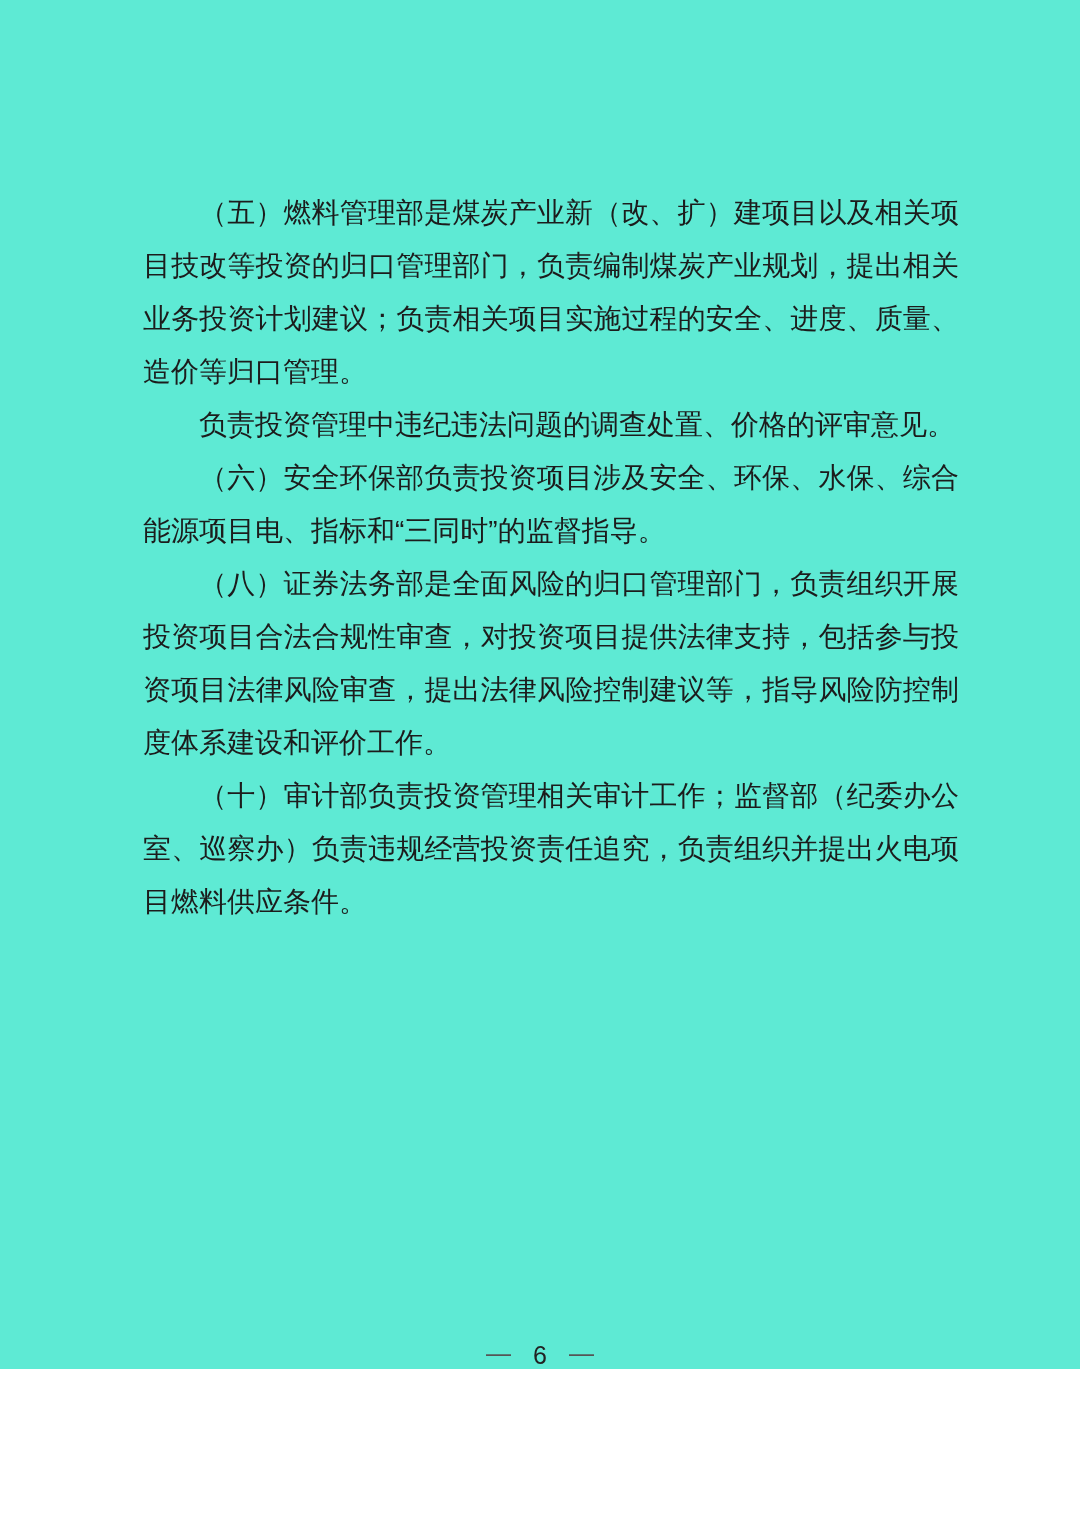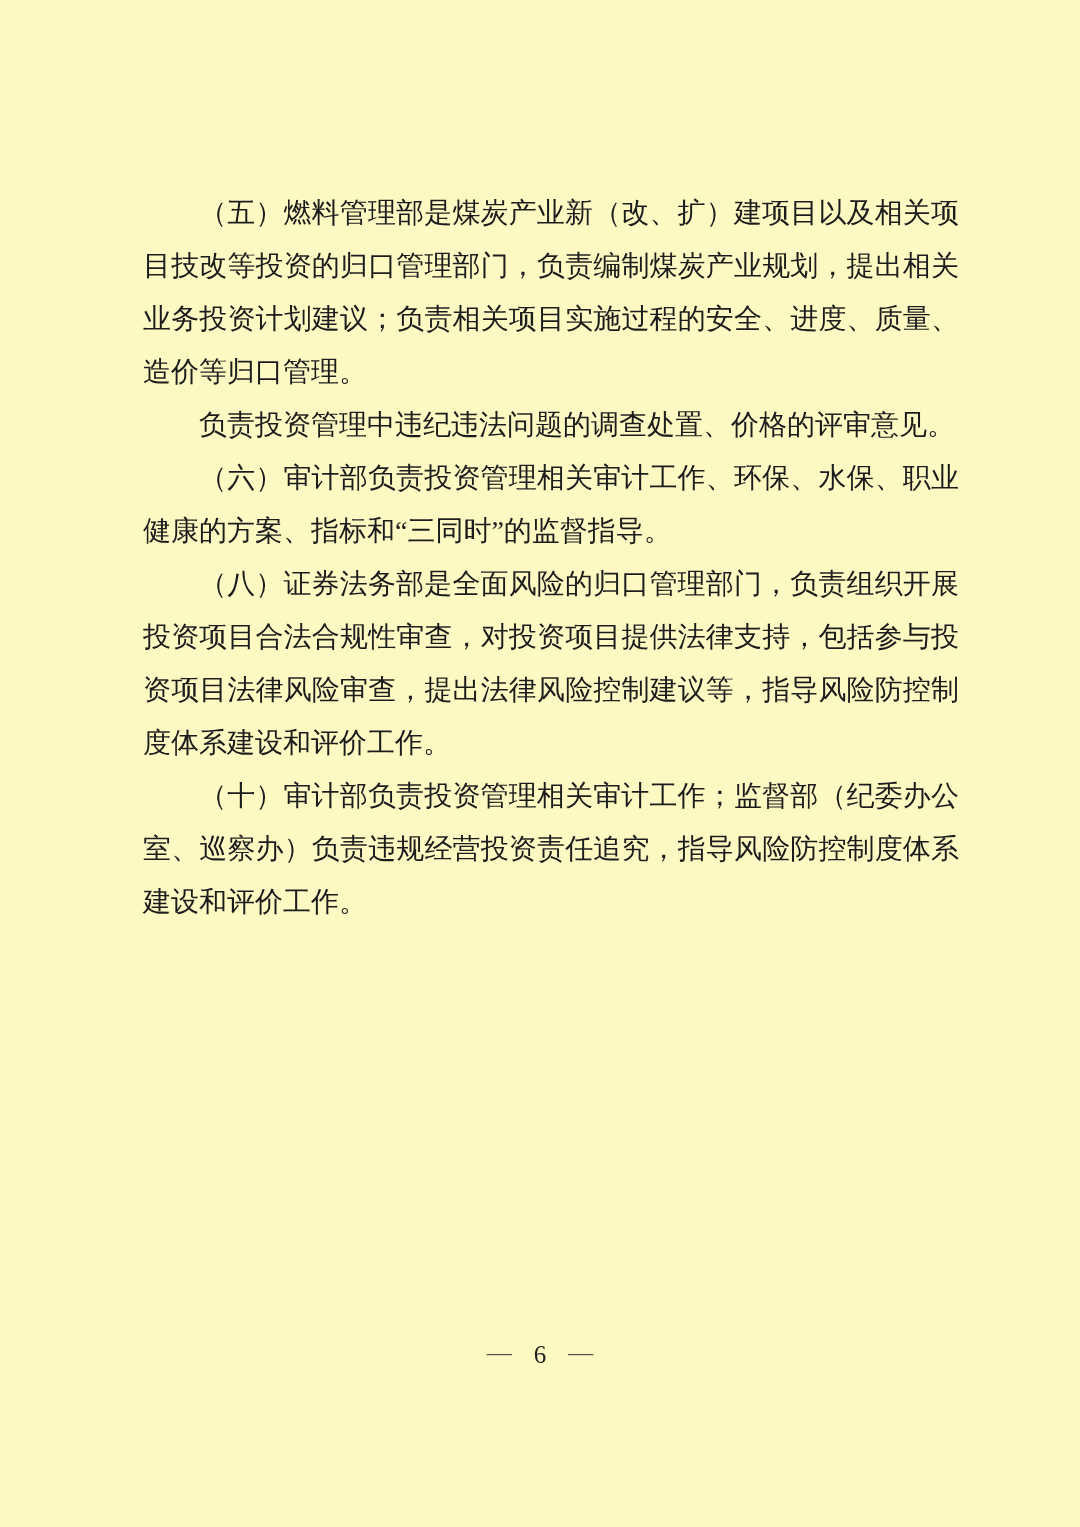--- a/index.html
+++ b/index.html
@@ -1,23 +1,23 @@
 <!DOCTYPE html>
 <html><head>
 <meta charset="utf-8">
 <style>
   * { margin: 0; padding: 0; box-sizing: border-box; }
   html, body { background: #ffffff; }
   .page {
     position: relative;
     width: 1080px;
-    height: 1527px;
-    background: #fef9c3;
+    height: 1369px;
+    background: #5eead4;
     overflow: hidden;
-    font-family: Liberation Serif, serif;
+    font-family: Liberation Sans, sans-serif;
   }
   .content {
     position: absolute;
     top: 186px;
     left: 143px;
     width: 816px;
     color: #1c1c1c;
     font-size: 28px;
     line-height: 53px;
     text-align: justify;
@@ -50,22 +50,22 @@
   }
 </style>
 </head>
 <body>
 
 <div class="page">
 
   <div class="content">
     <p>（五）燃料管理部是煤炭产业新（改、扩）建项目以及相关项目技改等投资的归口管理部门，负责编制煤炭产业规划，提出相关业务投资计划建议；负责相关项目实施过程的安全、进度、质量、造价等归口管理。</p>
     <p>负责投资管理中违纪违法问题的调查处置、价格的评审意见。</p>
-    <p>（六）审计部负责投资管理相关审计工作、环保、水保、职业健康的方案、指标和“三同时”的监督指导。</p>
+    <p>（六）安全环保部负责投资项目涉及安全、环保、水保、综合能源项目电、指标和“三同时”的监督指导。</p>
     <p>（八）证券法务部是全面风险的归口管理部门，负责组织开展投资项目合法合规性审查，对投资项目提供法律支持，包括参与投资项目法律风险审查，提出法律风险控制建议等，指导风险防控制度体系建设和评价工作。</p>
-    <p>（十）审计部负责投资管理相关审计工作；监督部（纪委办公室、巡察办）负责违规经营投资责任追究，指导风险防控制度体系建设和评价工作。</p>
+    <p>（十）审计部负责投资管理相关审计工作；监督部（纪委办公室、巡察办）负责违规经营投资责任追究，负责组织并提出火电项目燃料供应条件。</p>
   </div>
 
   <div class="footer">
     <span class="dash">—</span><span class="num">6</span><span class="dash">—</span>
   </div>
 
 </div>
 
 </body></html>

